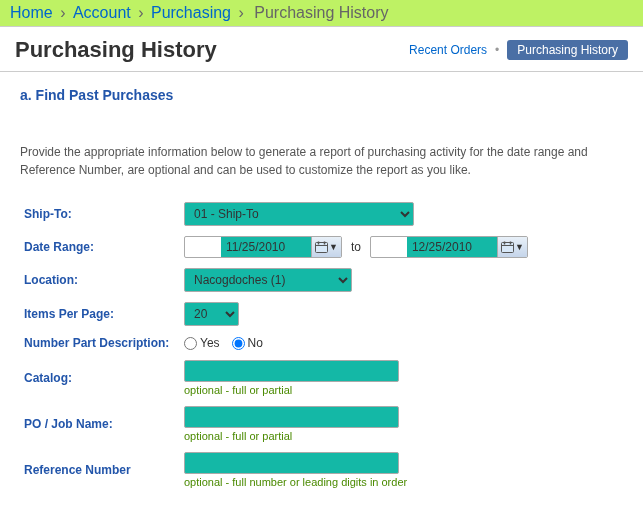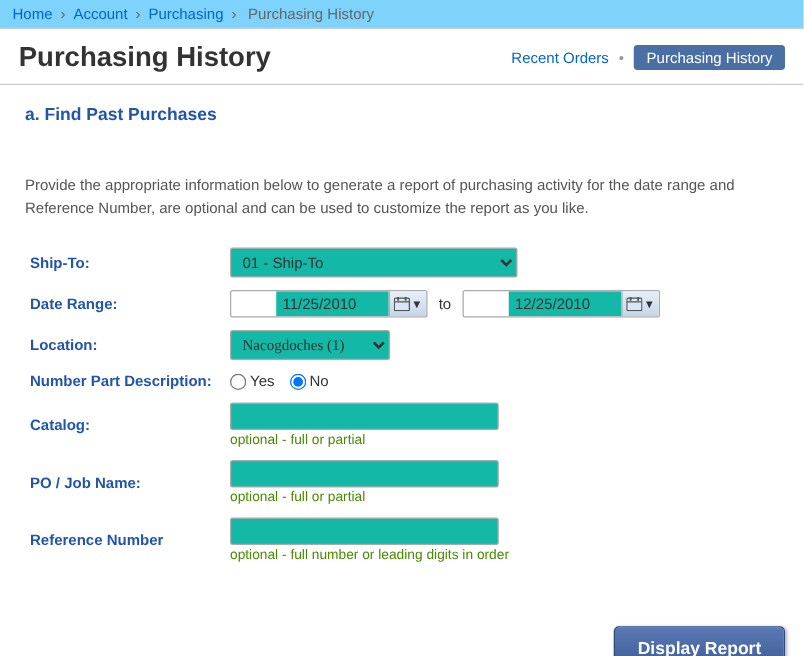--- a/index.html
+++ b/index.html
@@ -7,23 +7,23 @@
       font-family: Arial, sans-serif;
       font-size: 13px;
       background: #fff;
       color: #333;
       width: 643px;
       min-height: 525px;
     }
 
     
     .breadcrumb {
-      background: #7dd3fc;
+      background: #bef264;
       padding: 4px 10px;
-      font-size: 12px;
+      font-size: 16px;
       border-bottom: 1px solid #ccc;
     }
     .breadcrumb a {
       color: #0066cc;
       text-decoration: none;
     }
     .breadcrumb span { color: #666; margin: 0 3px; }
 
     
     .page-header {
@@ -151,22 +151,21 @@
       cursor: pointer;
       font-size: 10px;
       gap: 1px;
     }
     .cal-icon-svg {
       width: 13px;
       height: 12px;
     }
 
     .location-select {
-      width: 128px;
-      font-family: Liberation Serif, serif;
+      width: 168px;
     }
 
     .items-select {
       width: 55px;
     }
 
     
     .radio-group {
       display: flex;
       align-items: center;
@@ -283,20 +282,31 @@
       </td>
     </tr>
 
     <tr>
       <td class="label-cell">Location:</td>
       <td class="input-cell">
         <select class="location-select"><option>Nacogdoches (1)</option></select>
       </td>
     </tr>
 
+    <tr>
+      <td class="label-cell">Items Per Page:</td>
+      <td class="input-cell">
+        <select class="items-select">
+          <option>20</option>
+          <option>10</option>
+          <option>50</option>
+          <option>100</option>
+        </select>
+      </td>
+    </tr>
 
     <tr>
       <td class="label-cell">Number Part Description:</td>
       <td class="input-cell">
         <div class="radio-group">
           <label class="radio-label">
             <input type="radio" name="displayPartDesc" value="yes" style="">
             <span>Yes</span>
           </label>
           <label class="radio-label">

